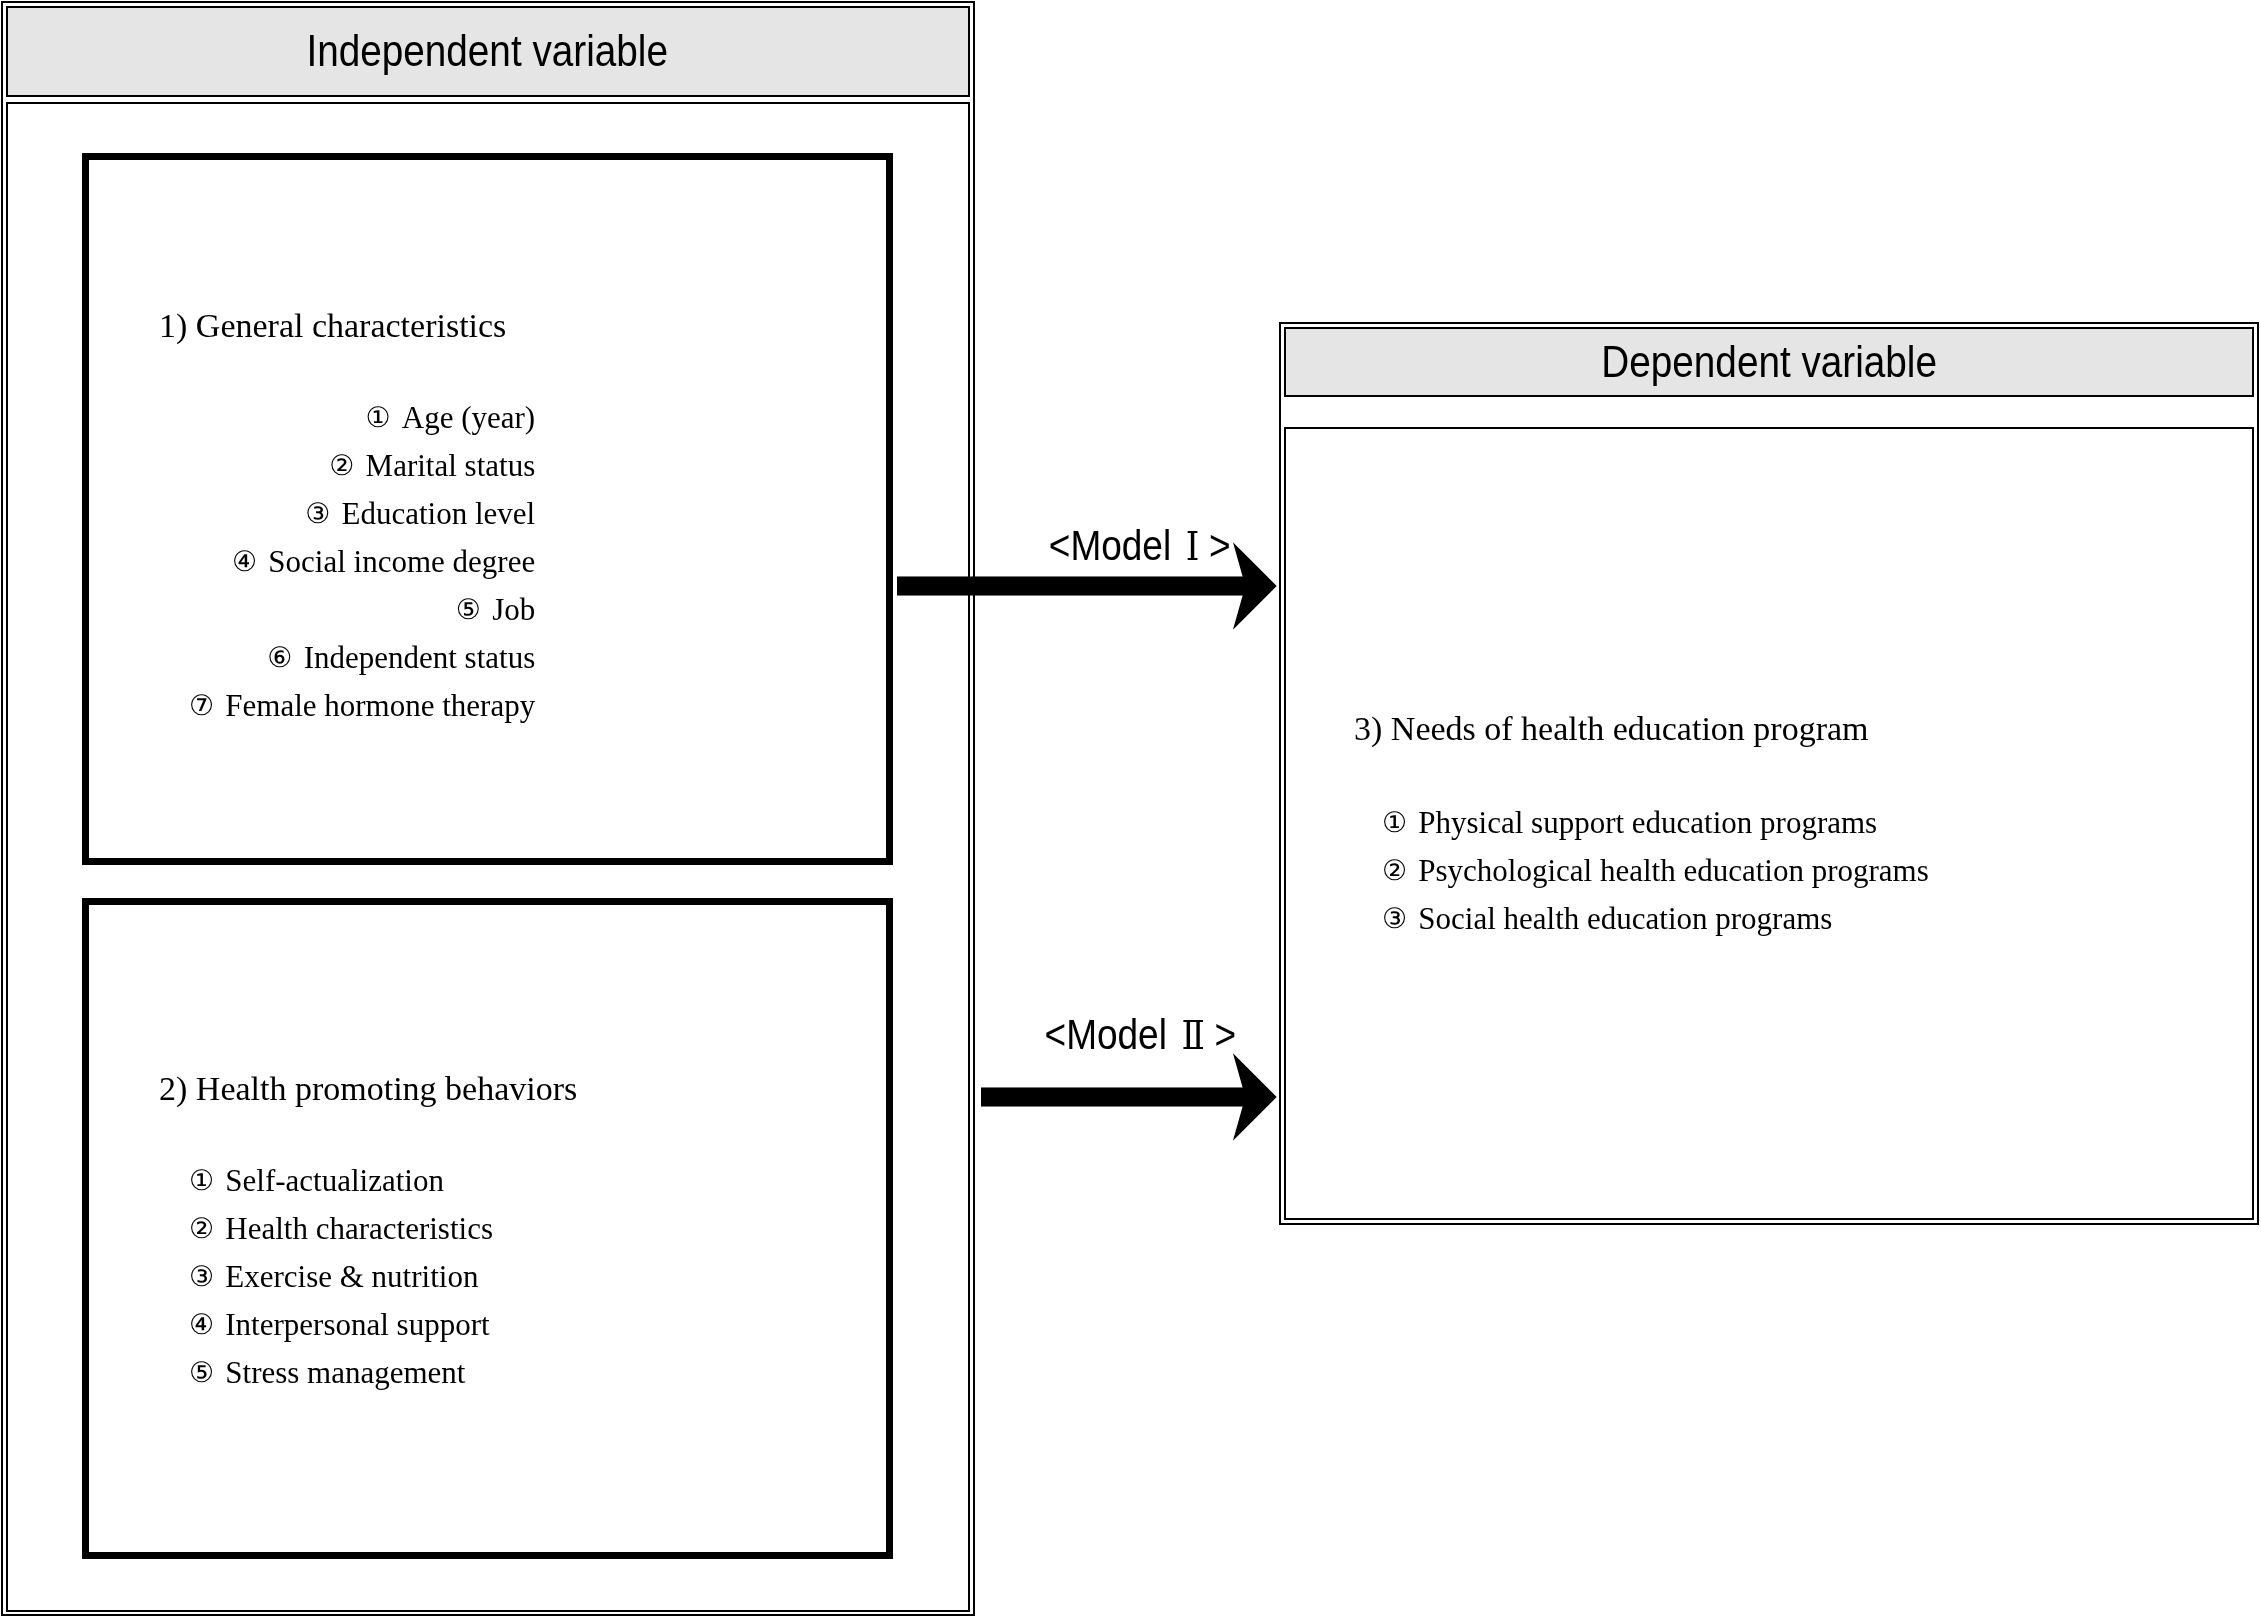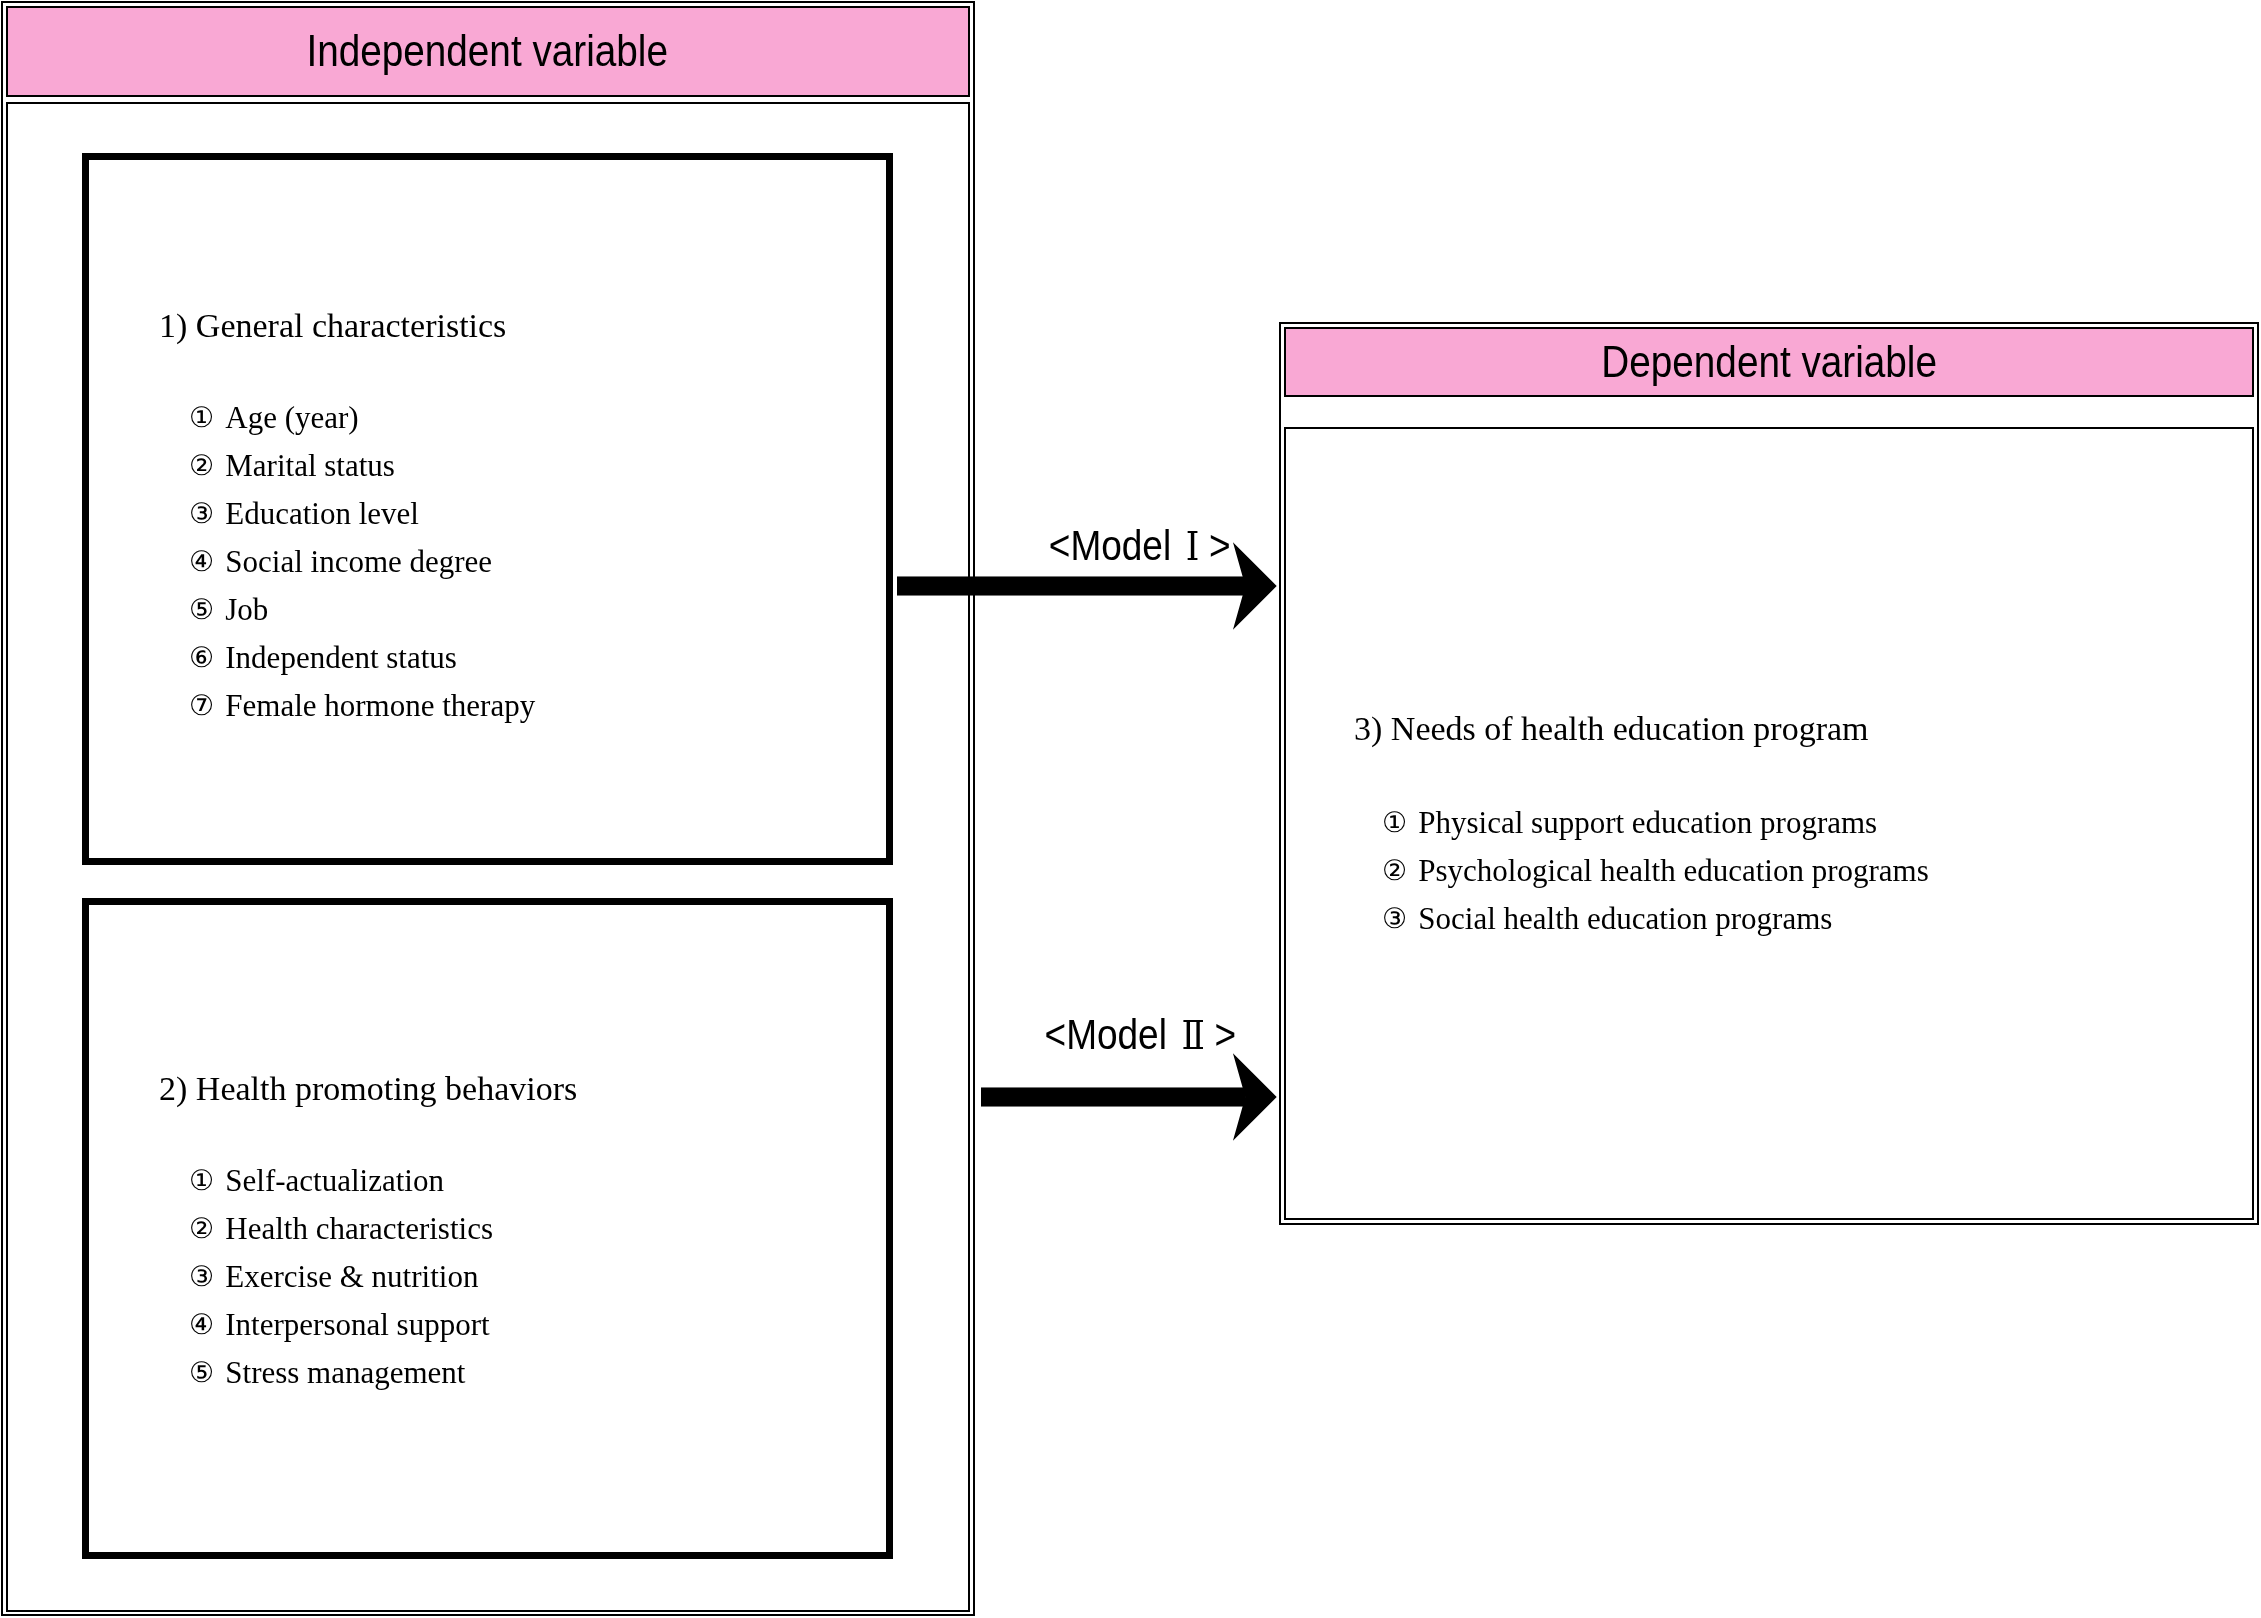--- a/index.html
+++ b/index.html
@@ -6,21 +6,21 @@
   html,body { background:#ffffff; }
   .stage {
     position:relative; width:2261px; height:1619px;
     background:#ffffff; overflow:hidden; color:#000;
   }
   .abs { position:absolute; }
   .thin  { border:2.2px solid #000; background:#fff; }
   .thin5 { border:2.8px solid #000; background:#fff; }
   .thick { border:7.9px solid #000; background:#fff; }
   .hdr {
-    background:#f9a8d4; border:2.2px solid #000;
+    background:#e5e5e5; border:2.2px solid #000;
     display:flex; align-items:center; justify-content:center;
     font-family:"Liberation Sans","DejaVu Sans",sans-serif;
     font-size:45px; color:#000; white-space:nowrap;
   }
   .cond { display:inline-block; transform:scaleX(0.86); transform-origin:center; }
   .sertitle {
     font-family:"Liberation Serif","DejaVu Serif",serif;
     font-weight:normal; font-size:34px; line-height:45px; white-space:nowrap;margin-left:13px;
   }
   .list { font-family:"Liberation Serif","DejaVu Serif",serif; }
@@ -50,21 +50,21 @@
   <div class="abs hdr" style="left:5.6px; top:5.6px; width:964px; height:91px;">
     <span class="cond">Independent variable</span>
   </div>
 
   <div class="abs thin" style="left:5.6px; top:102px; width:964px; height:1510px;"></div>
 
   <div class="abs thick" style="left:82px; top:153px; width:811px; height:712px;"></div>
 
   <div class="abs sertitle" style="left:146px; top:303px;">1) General characteristics</div>
 
-  <div class="abs list" style="left:189px; top:394px;">
+  <div class="abs list" style="left:189px; top:394px;text-align:right;">
     <div class="item"><span class="num">①</span><span>Age (year)</span></div>
     <div class="item"><span class="num">②</span><span>Marital status</span></div>
     <div class="item"><span class="num">③</span><span>Education level</span></div>
     <div class="item"><span class="num">④</span><span>Social income degree</span></div>
     <div class="item"><span class="num">⑤</span><span>Job</span></div>
     <div class="item"><span class="num">⑥</span><span>Independent status</span></div>
     <div class="item"><span class="num">⑦</span><span>Female hormone therapy</span></div>
   </div>
 
   <div class="abs thick" style="left:82px; top:898px; width:811px; height:661px;"></div>

